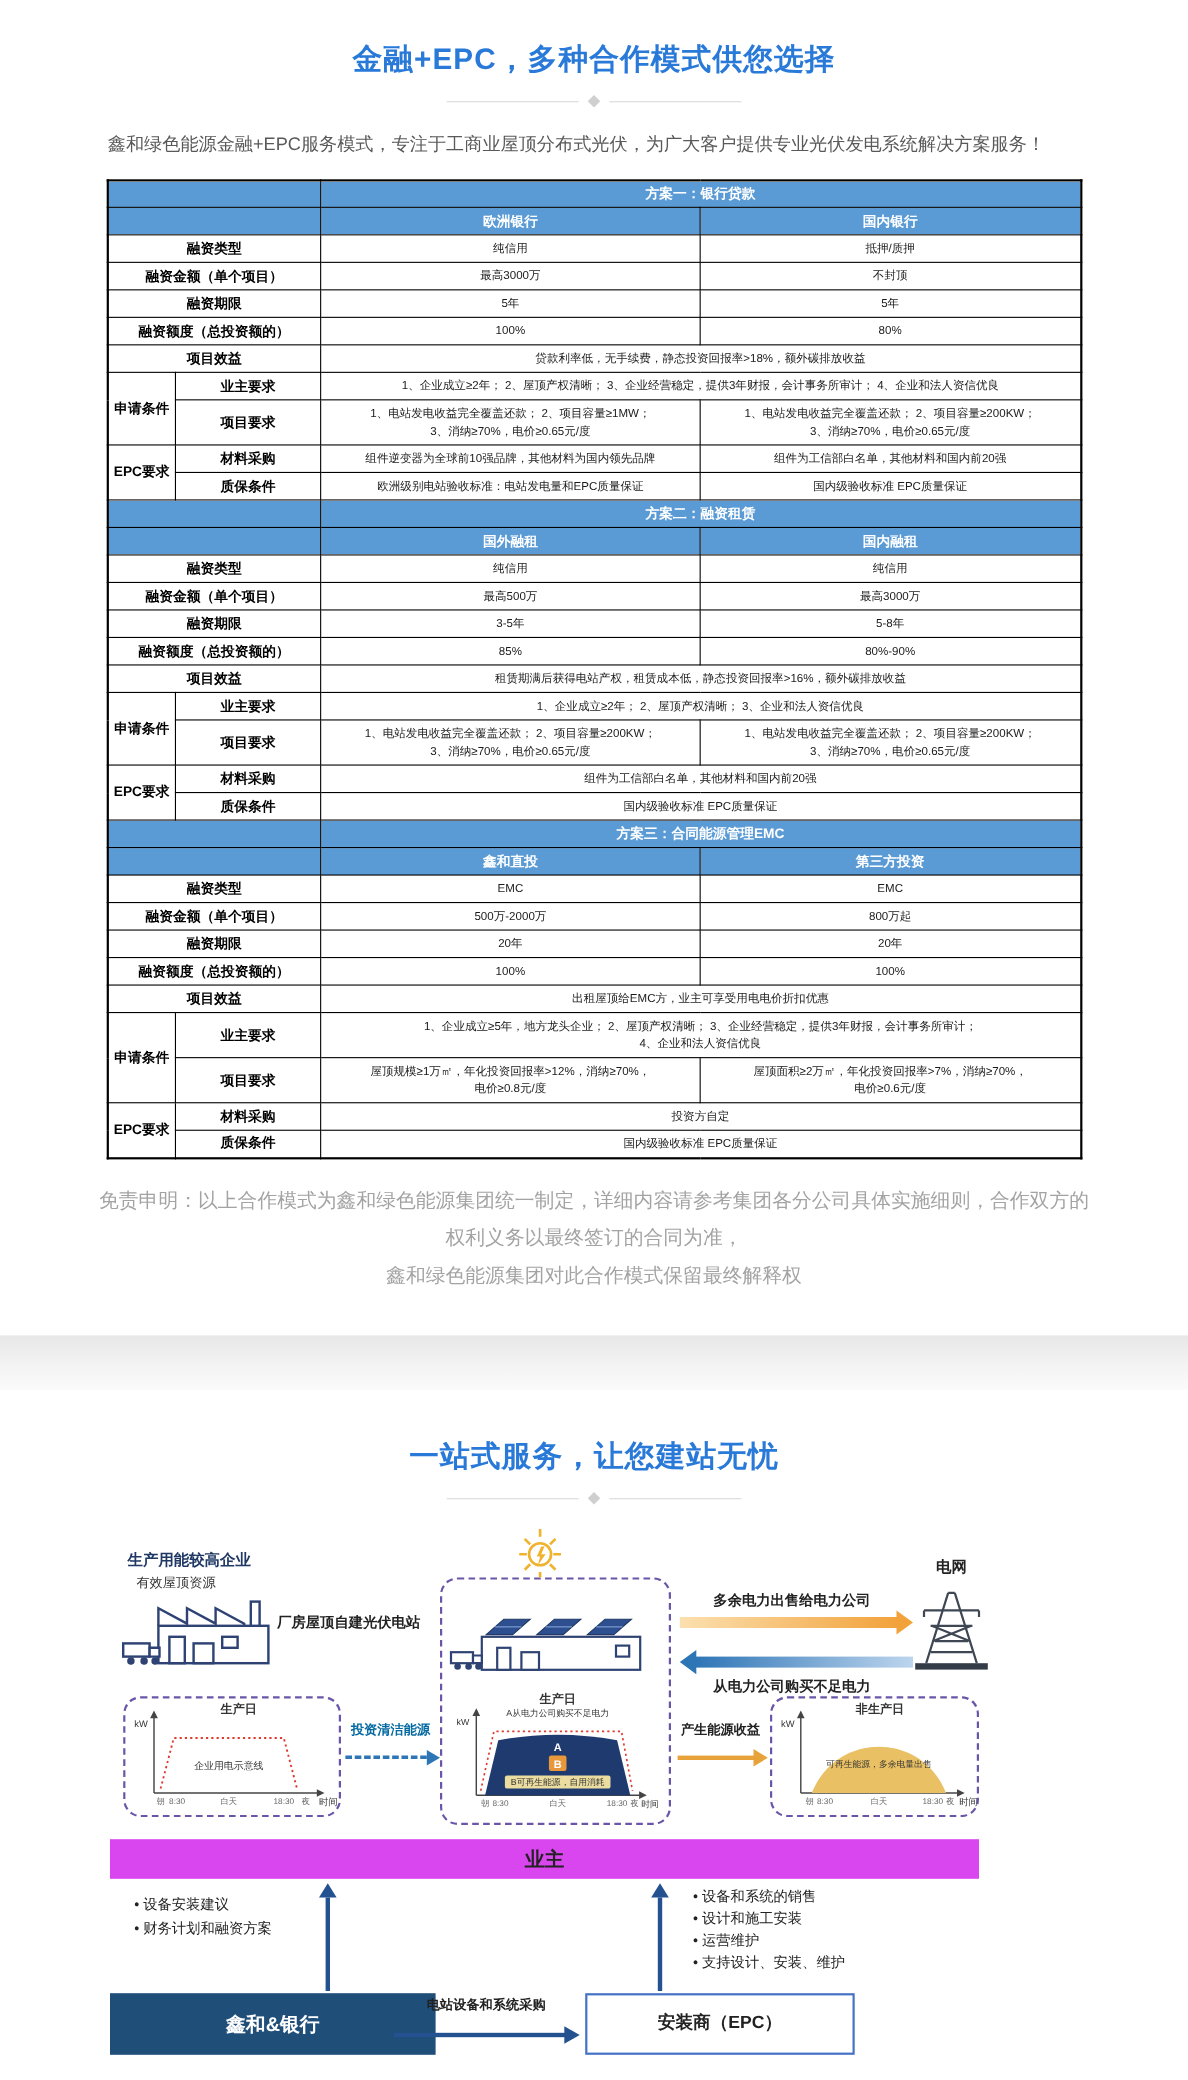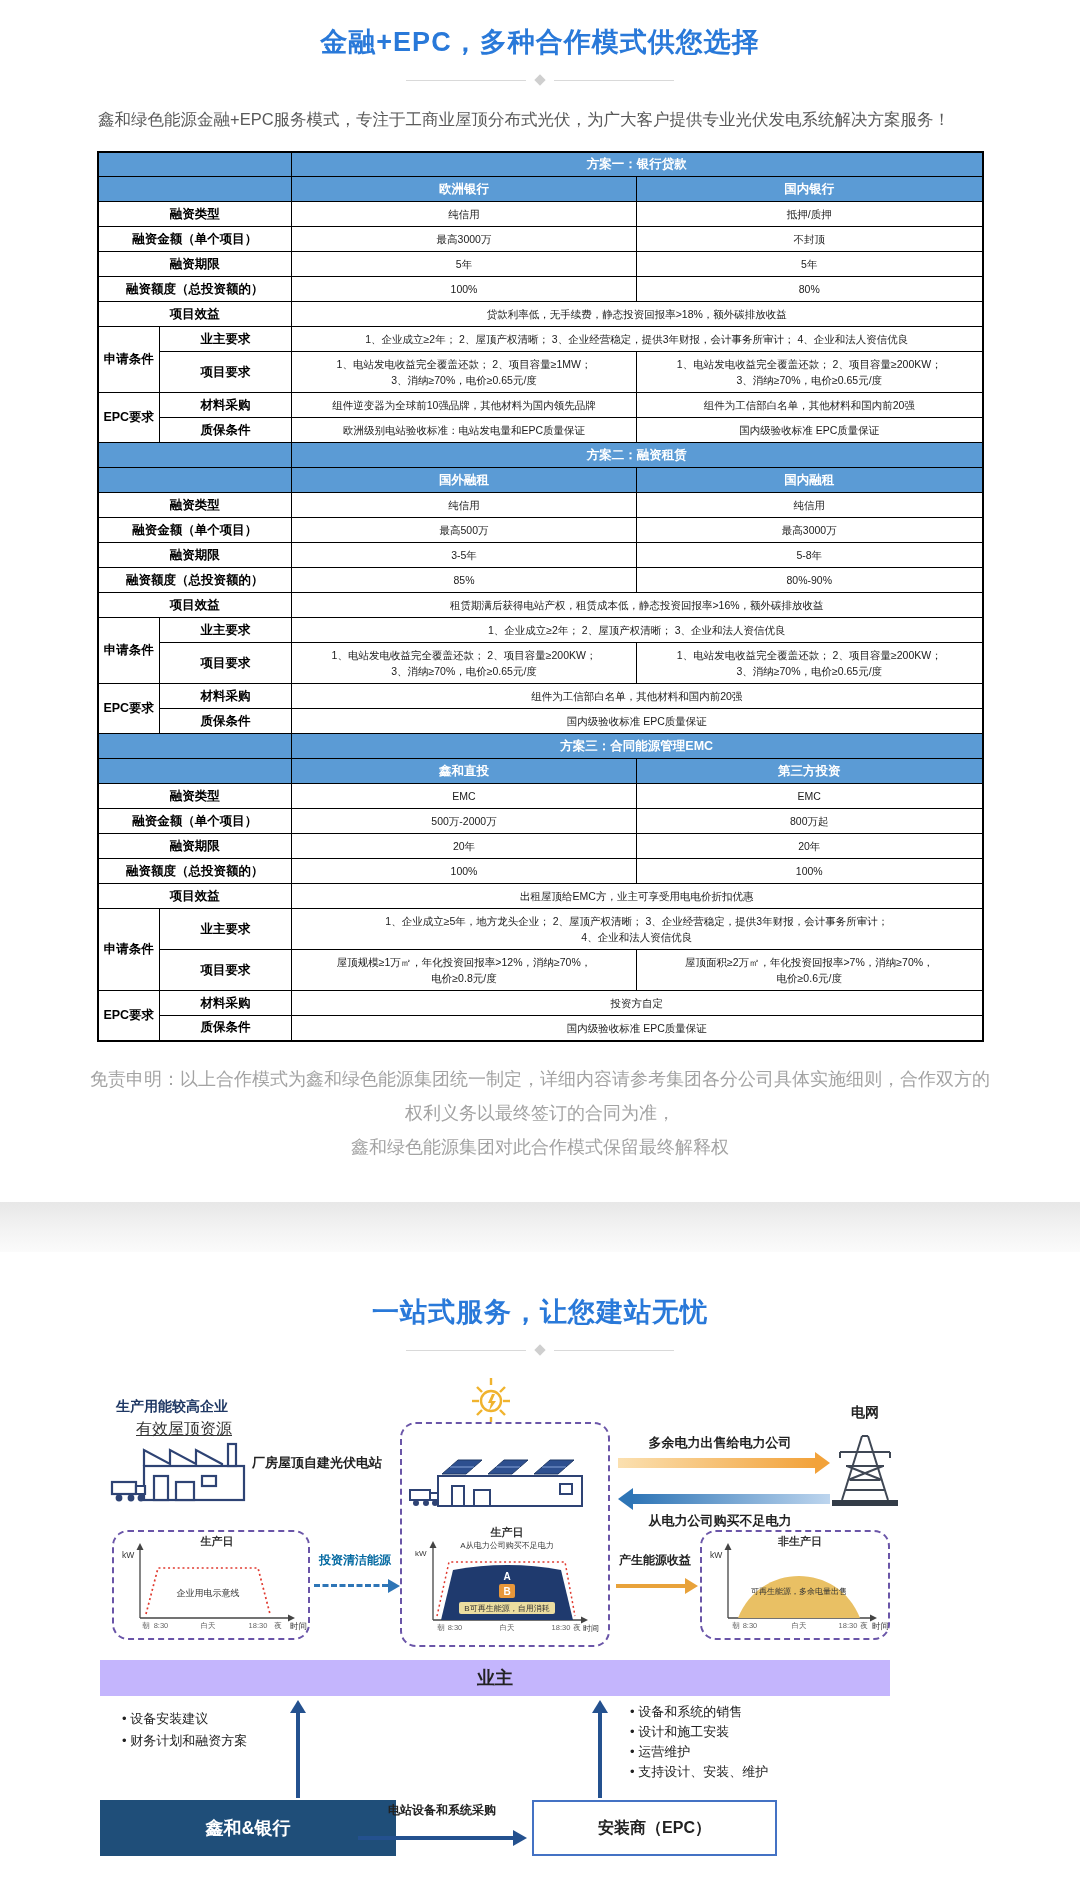--- a/index.html
+++ b/index.html
@@ -1,21 +1,21 @@
 <!DOCTYPE html>
 <html><head>
 <meta charset="utf-8">
 <style>
   * { margin:0; padding:0; box-sizing:border-box; }
   body {
     width:1080px; background:#ffffff; position:relative;
     font-family:"Liberation Sans","DejaVu Sans",sans-serif; color:#222;
   }
   
-  .sec1 { padding-top:24px; }
+  .sec1 { padding-top:36px; }
   .big-title { text-align:center; font-size:27px; font-weight:bold; color:#2979d9; letter-spacing:1px; }
   .divider { display:flex; align-items:center; justify-content:center; margin:16px auto 0; width:300px; }
   .divider .dl { height:1px; width:120px; background:#d9d9d9; }
   .divider .dm { width:8px; height:8px; background:#cfcfcf; transform:rotate(45deg); margin:0 10px; }
   .intro { width:884px; margin:20px auto 0; font-size:16.5px; line-height:1.85; color:#595959; }
   table.coop { border-collapse:collapse; width:885px; margin:16px auto 0; border:2px solid #000; table-layout:fixed; }
   table.coop td { border:1.5px solid #000; overflow:hidden; }
   table.coop tr { height:25px; }
   table.coop tr.h40 { height:41px; }
   .hb { background:#5b9bd5; color:#fff; font-weight:bold; font-size:12.5px; text-align:center; }
@@ -26,21 +26,21 @@
   
   .band { margin-top:38px; height:50px; width:100%; background:linear-gradient(180deg,#e7e7e7 0%,#f3f3f3 55%,#fbfbfb 100%); }
   
   .sec2 { position:relative; width:1080px; height:679px; background:#fff; overflow:hidden; }
   .abs { position:absolute; }
   .s2-title { left:0; right:0; top:42px; text-align:center; font-size:27px; font-weight:bold; color:#2979d9; letter-spacing:1px; }
   .s2-div { left:0; right:0; top:94px; display:flex; align-items:center; justify-content:center; }
   .dash-rect { border:2px dashed #6a55a8; border-radius:16px; }
   .blk-label { font-weight:bold; color:#1f3864; }
   .txt { color:#333; }
-  .owner-bar { left:100px; top:408px; width:790px; height:36px; background:#c4b5fd; text-align:center; line-height:36px; font-size:18px; font-weight:bold; color:#222; }
+  .owner-bar { left:100px; top:408px; width:790px; height:36px; background:#d946ef; text-align:center; line-height:36px; font-size:18px; font-weight:bold; color:#222; }
   .bank-box { left:100px; top:548px; width:296px; height:56px; background:#1f4e79; color:#fff; font-size:18px; font-weight:bold; text-align:center; line-height:56px; }
   .installer-box { left:532px; top:548px; width:245px; height:56px; background:#fff; border:2.5px solid #4472c4; font-size:16px; font-weight:bold; text-align:center; line-height:51px; color:#222; }
   .svc { font-size:13px; color:#222; }
   .svc div::before { content:"•  "; }
   
   .arr-o { height:10px; background:linear-gradient(90deg,#fbe0b0,#f2a23a); }
   .arr-o::after { content:""; position:absolute; right:-14px; top:-6px; border-left:15px solid #f2a23a; border-top:11px solid transparent; border-bottom:11px solid transparent; }
   .arr-b { height:10px; background:linear-gradient(270deg,#bdd5ee,#2e75b6); }
   .arr-b::after { content:""; position:absolute; left:-14px; top:-6px; border-right:15px solid #2e75b6; border-top:11px solid transparent; border-bottom:11px solid transparent; }
   .arr-dash { border-top:3px dashed #2e75b6; }
@@ -254,21 +254,21 @@
 
 <div class="sec2">
   <h2 class="abs s2-title">一站式服务，让您建站无忧</h2>
   <div class="abs s2-div">
     <span class="dl" style="height:1px;width:120px;background:#d9d9d9;"></span>
     <span class="dm" style="width:8px;height:8px;background:#cfcfcf;transform:rotate(45deg);margin:0 10px;"></span>
     <span class="dl" style="height:1px;width:120px;background:#d9d9d9;"></span>
   </div>
 
   <div class="abs blk-label" style="left:116px;top:146px;font-size:14px;">生产用能较高企业</div>
-  <div class="abs txt" style="left:136px;top:167px;font-size:16px;text-decoration:underline;">有效屋顶资源</div>
+  <div class="abs txt" style="left:124px;top:167px;font-size:12px;">有效屋顶资源</div>
   <svg class="abs" style="left:110px;top:184px;" width="150" height="74" viewBox="0 0 150 74">
     <g stroke="#2e4374" stroke-width="2.2" fill="#fff">
       <path d="M34,30 L34,14 L60,28 L60,14 L86,28 L86,14 L112,28 L112,30"></path>
       <rect x="34" y="30" width="100" height="34"></rect>
       <rect x="118" y="8" width="8" height="22"></rect>
       <rect x="44" y="40" width="14" height="24"></rect>
       <rect x="66" y="46" width="18" height="18"></rect>
       <rect x="92" y="40" width="14" height="10"></rect>
       <rect x="2" y="46" width="24" height="12"></rect>
       <path d="M26,50 h9 v8 h-9 z"></path>

